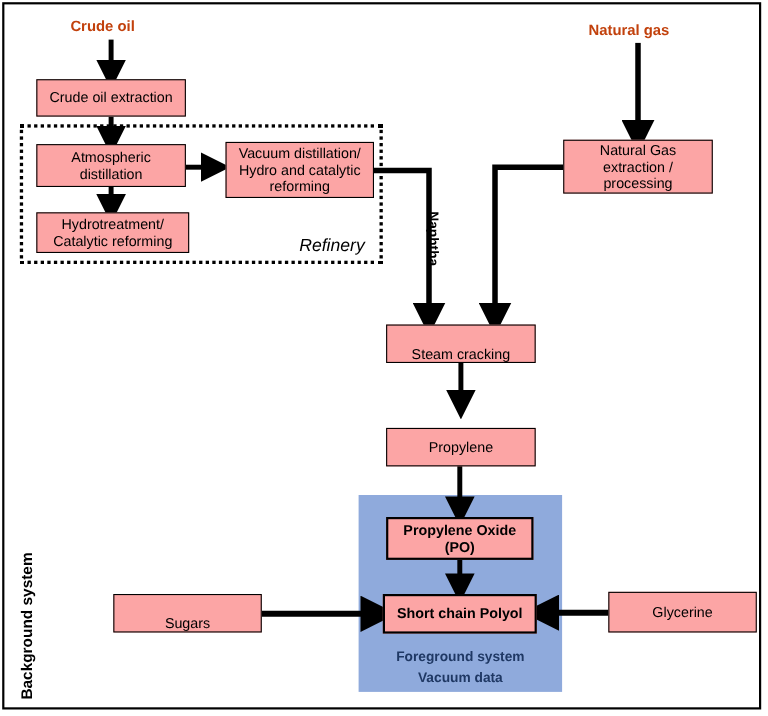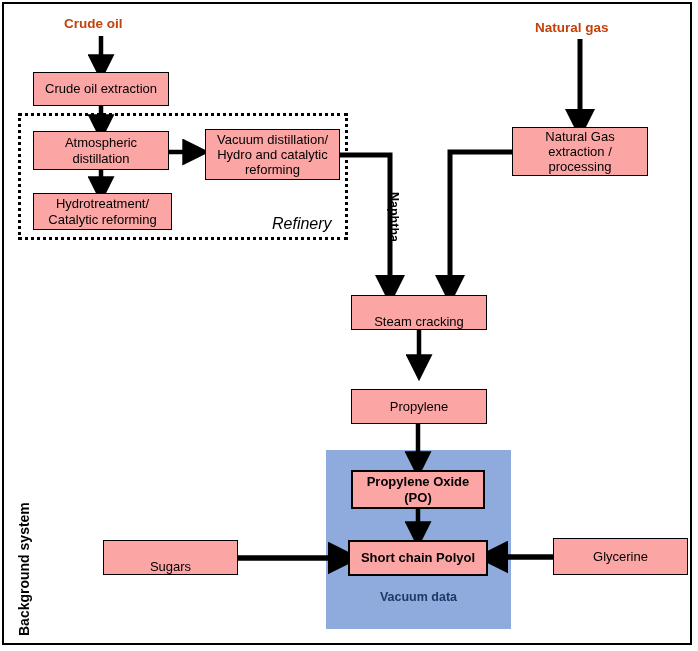--- a/index.html
+++ b/index.html
@@ -123,20 +123,21 @@
 
 <div id="diagram">
 
   <div class="outer-frame"></div>
 
   <div class="dashed-zone" style="left:18px; top:113px; width:330px; height:127px;"></div>
   <div class="zone-caption" style="left:272px; top:215px;">Refinery</div>
 
   <div class="foreground-zone" style="left:326px; top:450px; width:185px; height:179px; background:#8FAADC;"></div>
   <div class="fg-caption" style="left:326px; top:588px; width:185px; color:#1F3864;">
+    <div>Foreground system</div>
     <div>Vacuum data</div>
   </div>
 
   <div class="rot-ccw" style="left:16px; top:636px;">Background system</div>
 
   <div class="rot-cw" style="left:401px; top:192px;">Naphtha</div>
 
   <div class="free-label" style="left:64px; top:16px;">Crude oil</div>
 
   <div class="free-label" style="left:535px; top:20px;">Natural gas</div>

